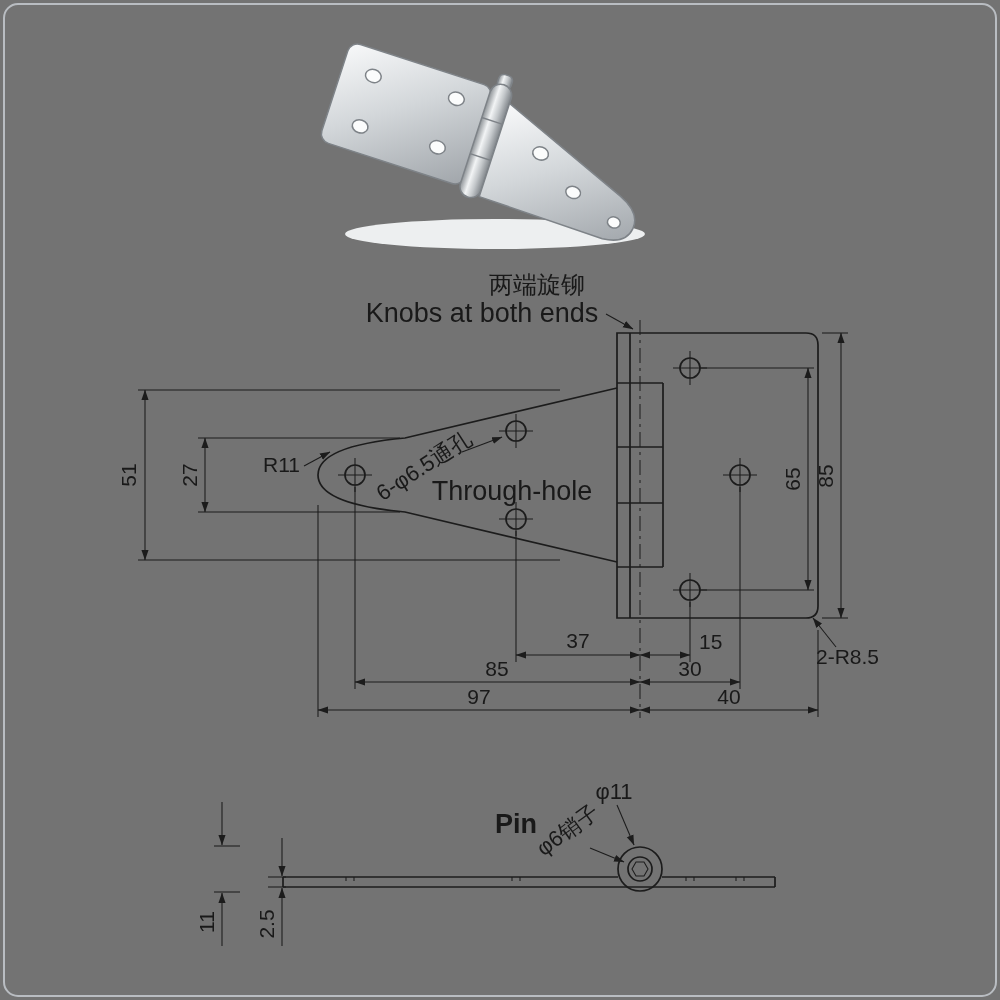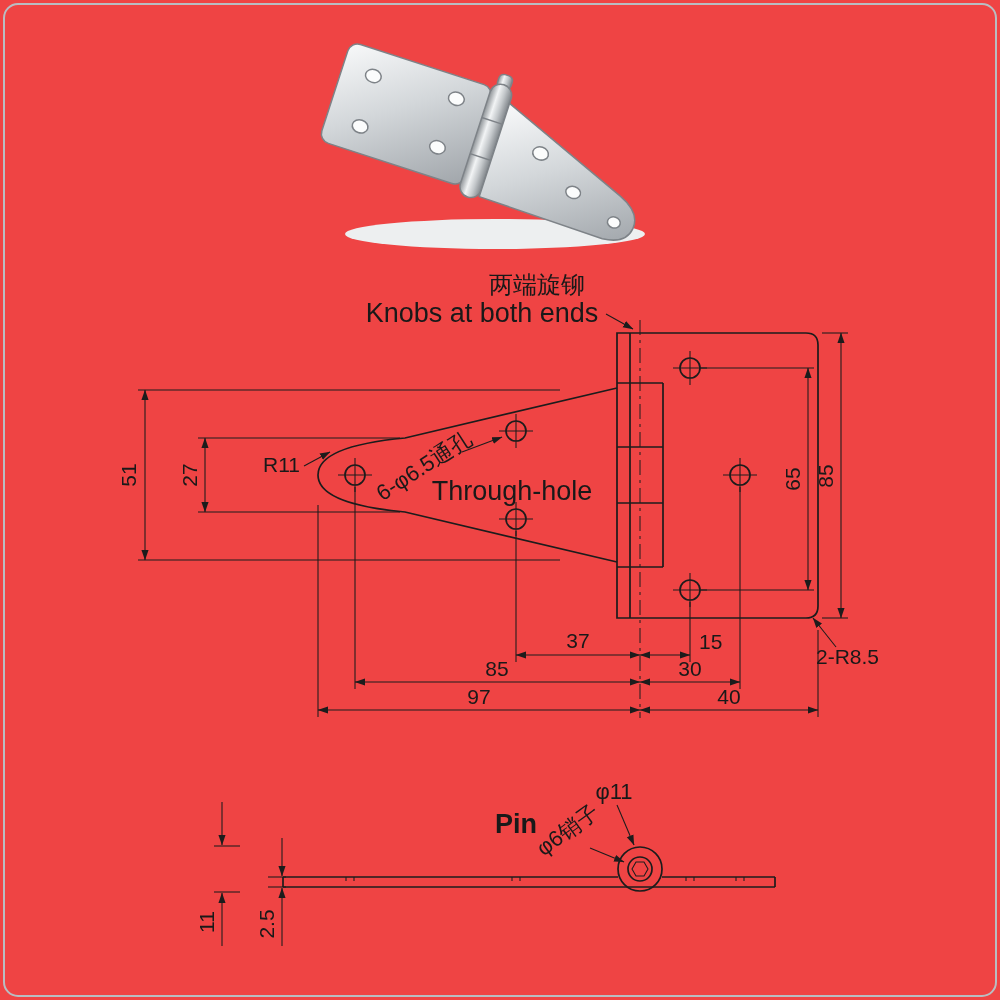--- a/index.html
+++ b/index.html
@@ -1,19 +1,19 @@
 <!DOCTYPE html>
 <html><head>
 <meta charset="utf-8">
 <style>
   html,body{margin:0;padding:0;background:#ffffff;}
   .canvas{
     position:relative;
     width:1000px;height:1000px;
-    background:#ef4444;
+    background:#737373;
     overflow:hidden;
     font-family:"Liberation Sans","DejaVu Sans",sans-serif;
   }
   svg{display:block;}
   text{
     font-family:"Liberation Sans","DejaVu Sans",sans-serif;
     fill:#191919;
   }
   .dim-text{font-size:21px;}
   .label-text{font-size:22px;}

